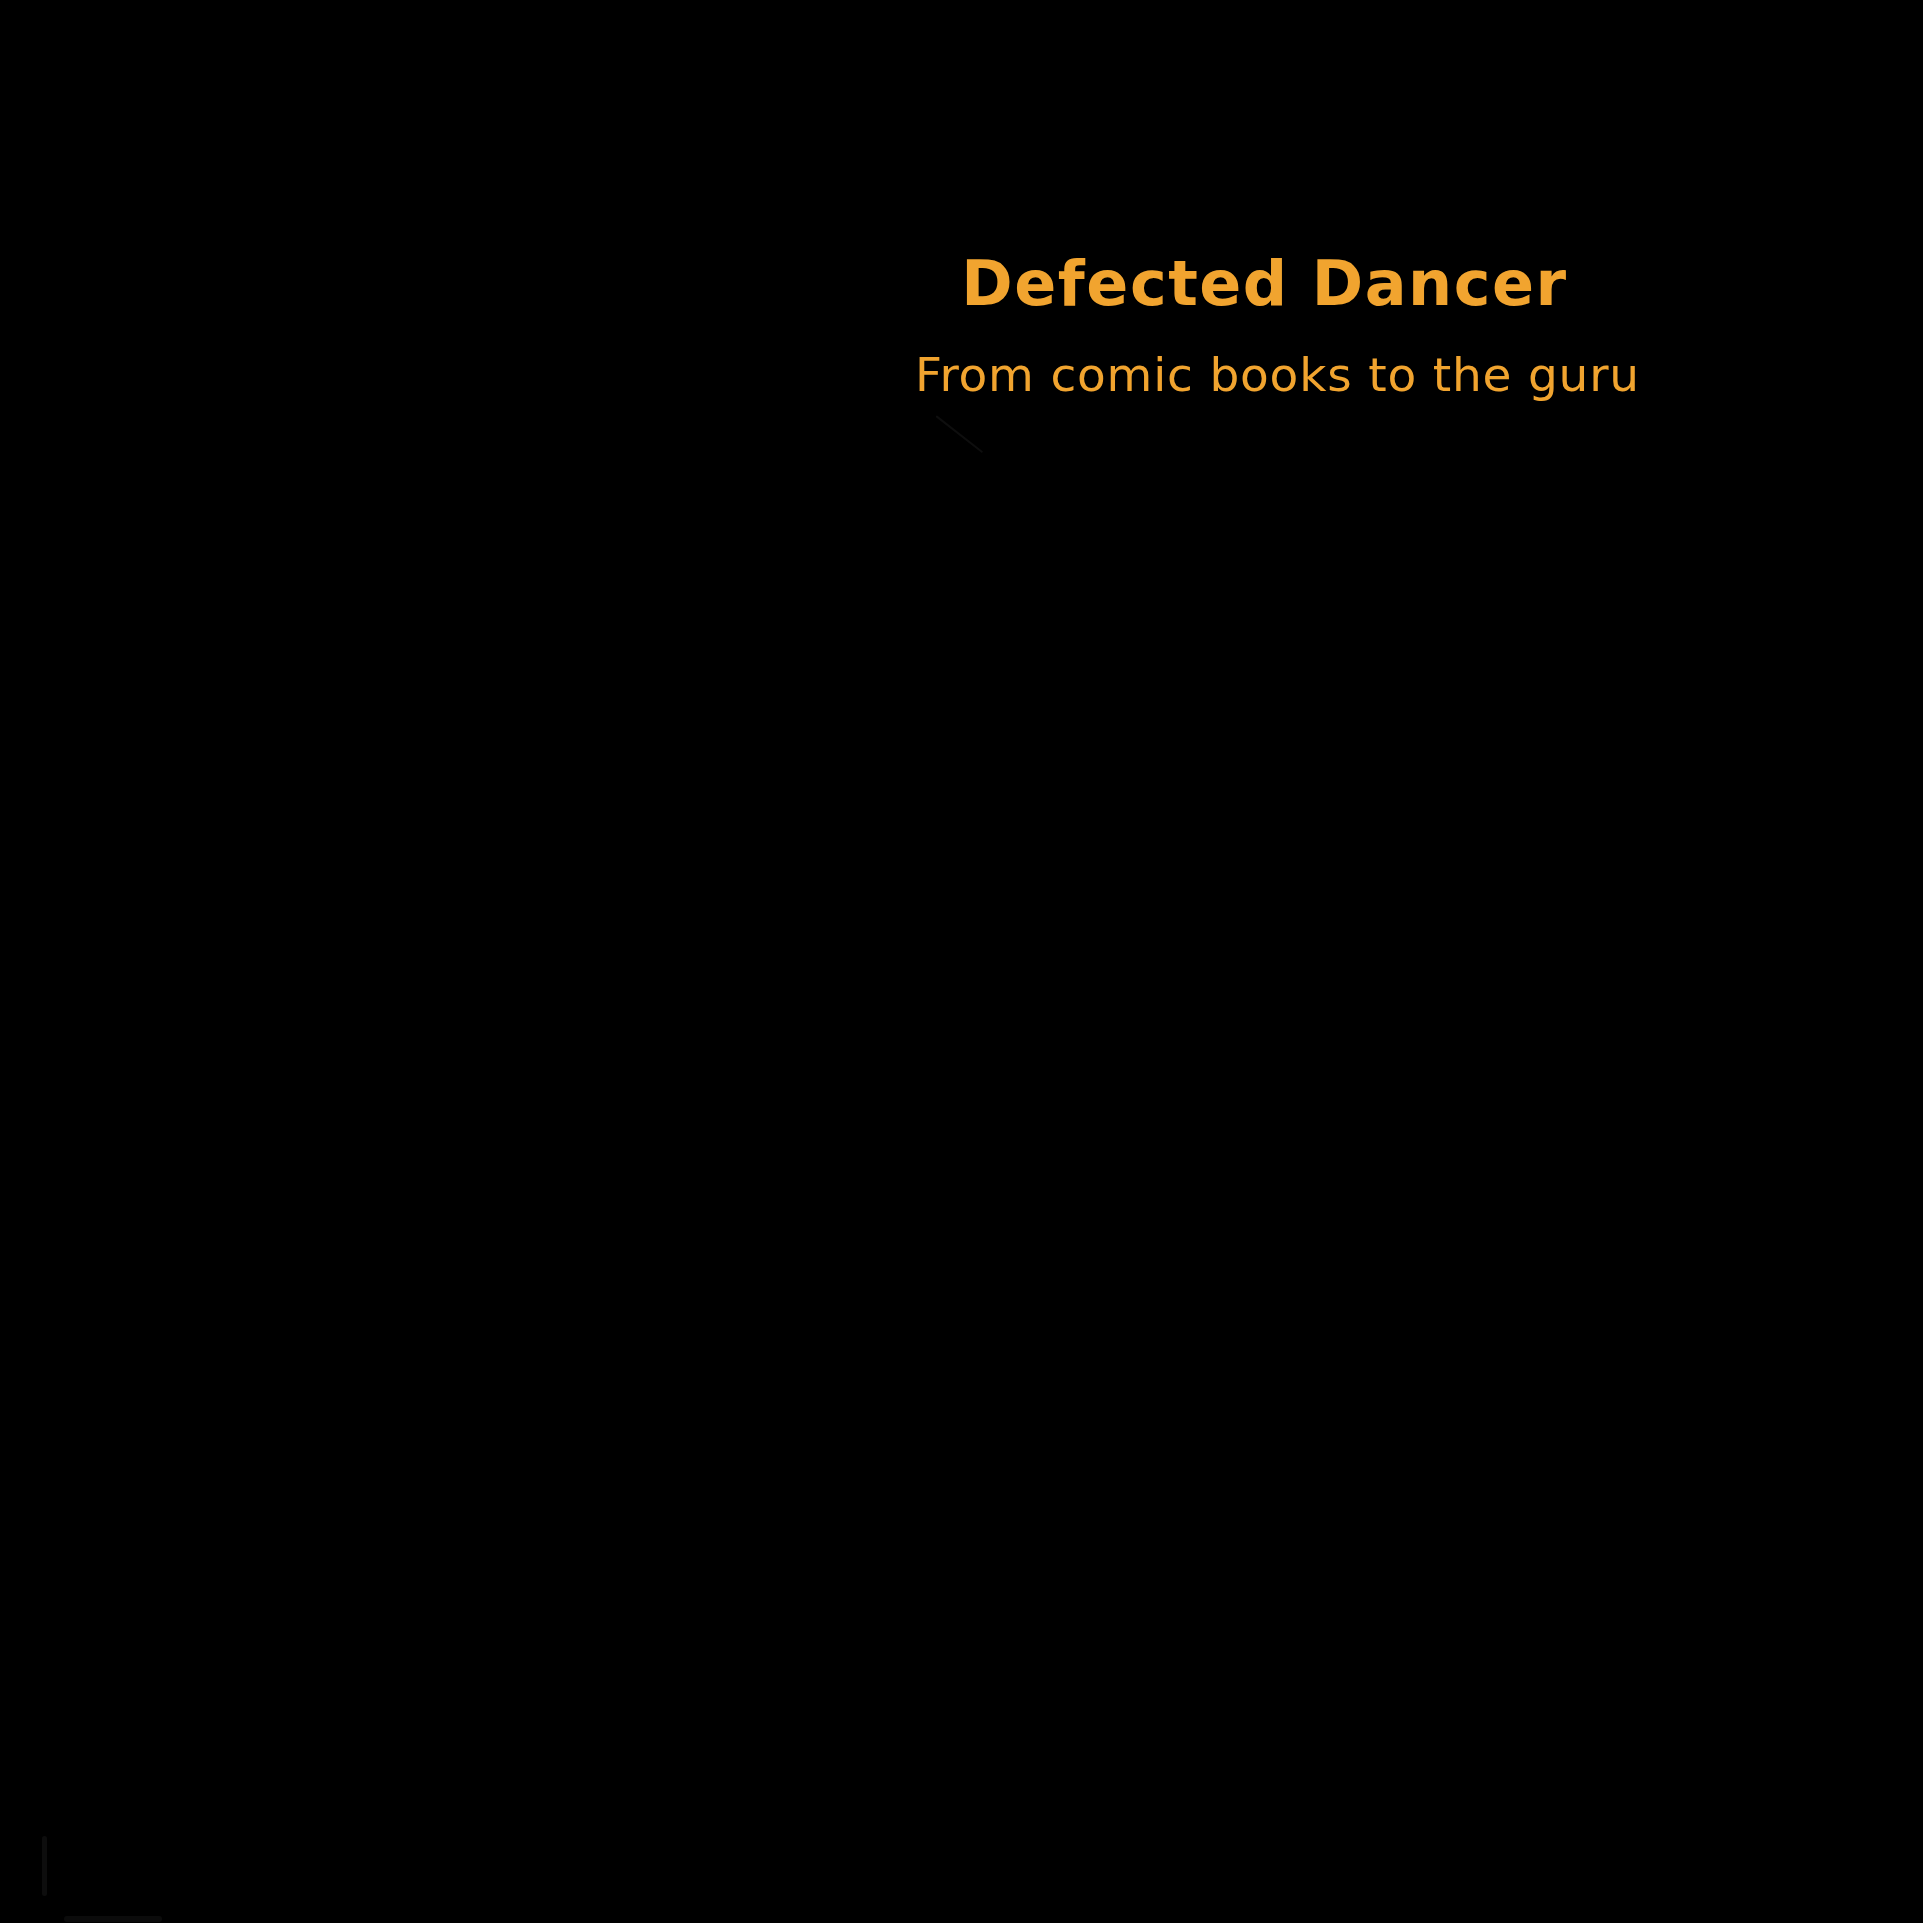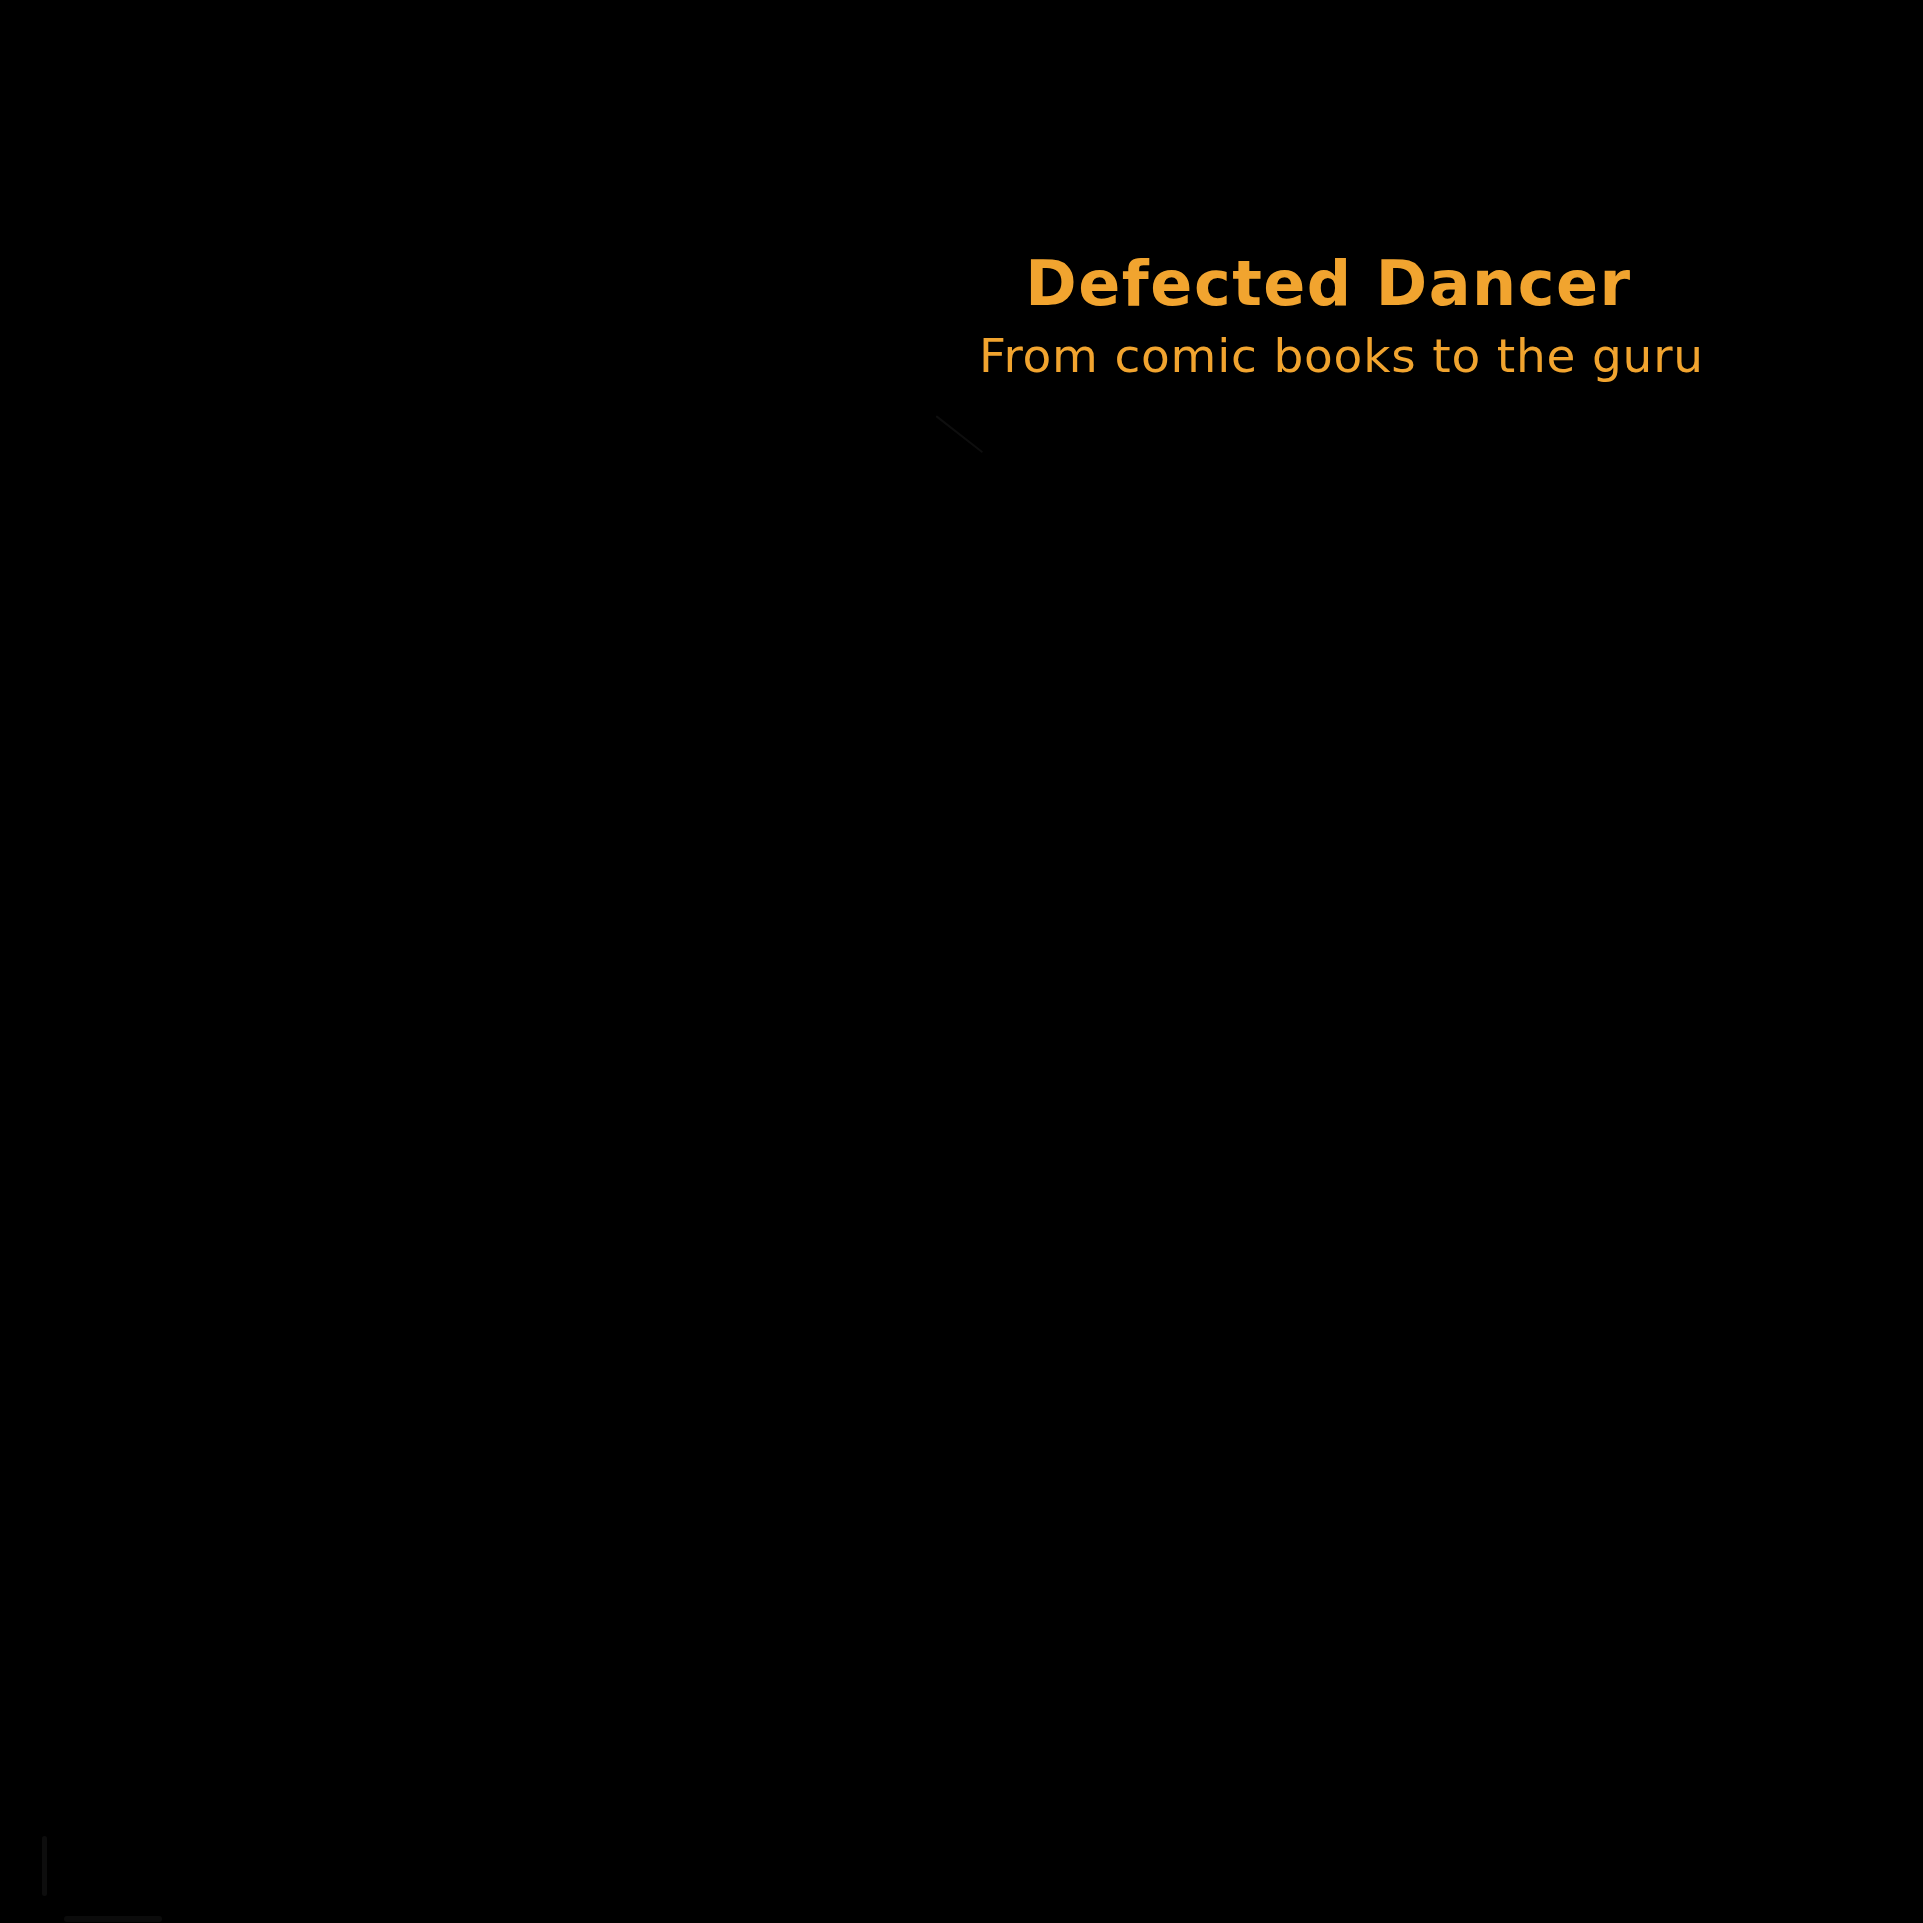--- a/index.html
+++ b/index.html
@@ -24,36 +24,36 @@
   .cover {
     position: relative;
     width: 1924px;
     height: 1924px;
     background: var(--color-background, #000);
   }
 
   .text-block {
     position: absolute;
     top: 248px;
-    left: 979px;
+    left: 915px;
     width: 699px;
     text-align: center;
     color: var(--color-text, #F1A42F);
   }
 
   .title {
     font-size: 62px;
     font-weight: bold;
     line-height: 1.15;
     letter-spacing: 1.5px;
     white-space: nowrap;
   }
 
   .subtitle {
-    margin-top: 11px;
+    margin-top: 30px;
     font-size: 47px;
     font-weight: normal;
     line-height: 1.1;
     letter-spacing: 0.8px;
     white-space: nowrap;
   }
 
   
   .scratch-diagonal {
     position: absolute;

